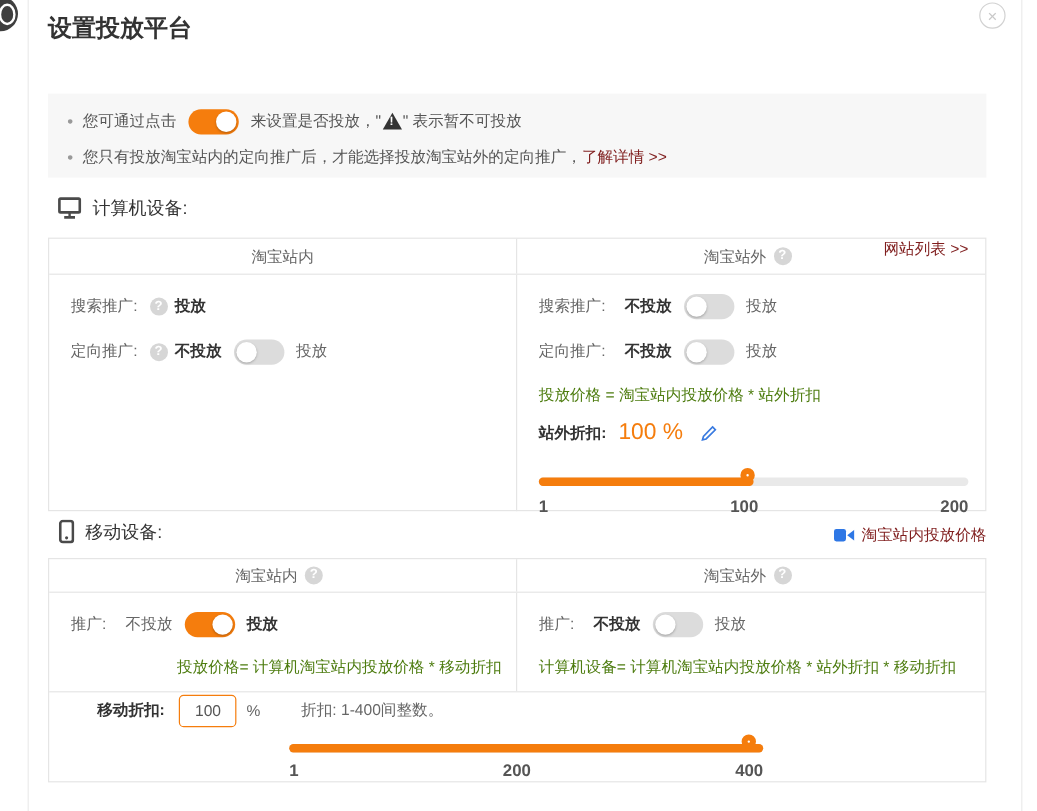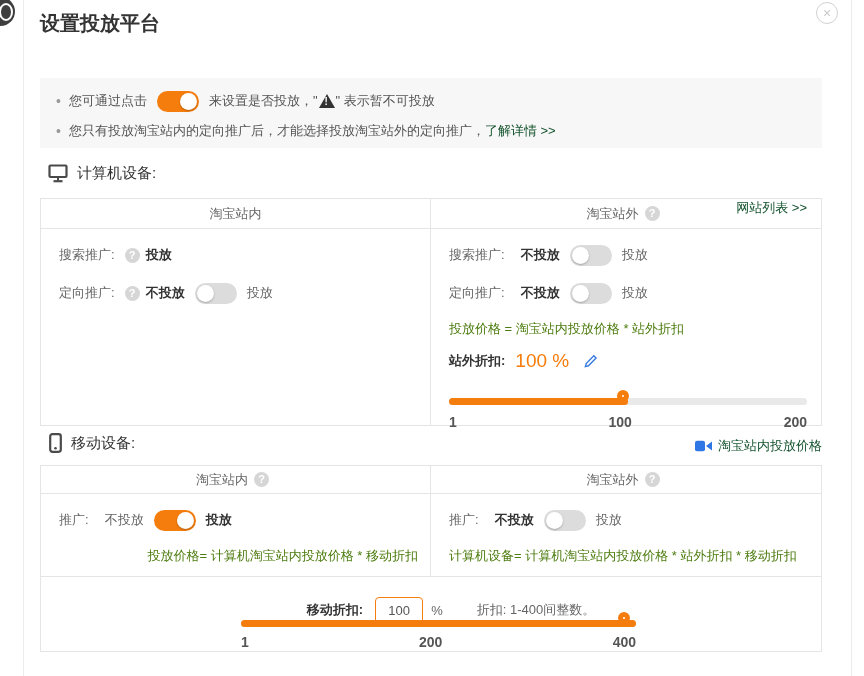--- a/index.html
+++ b/index.html
@@ -23,21 +23,21 @@
 
   
   .notice { position:absolute; left:40px; top:78px; width:782px; height:70px; background:#f7f7f7; padding:10px 16px; }
   .notice-row { display:flex; align-items:center; height:26px; color:#555; }
   .notice-row + .notice-row { margin-top:4px; }
   .bullet { color:#999; margin-right:8px; font-size:14px; }
   .warn-tri { position:relative; display:inline-block; width:0; height:0; margin:0 1px;
     border-left:8px solid transparent; border-right:8px solid transparent; border-bottom:14px solid #333; vertical-align:-2px; }
   .warn-tri::after { content:"!"; position:absolute; left:-2px; top:2px; color:#fff; font-size:10px; font-weight:bold; line-height:11px; }
 
-  a.link { color:#14532d; text-decoration:none; cursor:pointer; }
+  a.link { color:#7f1d1d; text-decoration:none; cursor:pointer; }
 
   
   .toggle { position:relative; display:inline-block; width:42px; height:21px; border-radius:11px;
     vertical-align:middle; margin:0 10px; cursor:pointer; flex:none; }
   .toggle.on  { background:#f57d0d; }
   .toggle.off { background:#dcdcdc; }
   .toggle .knob { position:absolute; top:2px; width:17px; height:17px; border-radius:50%; background:#fff;
     box-shadow:0 1px 2px rgba(0,0,0,.25); }
   .toggle.on  .knob { right:2px; }
   .toggle.off .knob { left:2px; }
@@ -85,21 +85,21 @@
   .c-slider { margin-top:24px; padding-right:2px; }
 
   
   .sitelist-link { position:absolute; right:14px; top:0; bottom:0; display:flex; }
 
   
   .tips-link { position:absolute; top:437px; right:42px; display:flex; align-items:center; gap:6px; }
 
   
   .m-discount { border-top:1px solid #e5e5e5; height:76px; position:relative; }
-  .m-disc-line { display:flex; align-items:center; justify-content:center; margin:18px 0 0 40px; height:30px; }
+  .m-disc-line { display:flex; align-items:center; margin:0 0 0 40px; height:30px; }
   .m-disc-line .dlab { font-weight:bold; color:#333; margin-right:12px; }
   .disc-input { width:48px; height:27px; border:1px solid #f57d0d; border-radius:4px; text-align:center;
     color:#555; font-size:13px; outline:none; margin-right:8px; font-family:inherit; }
   .disc-unit { color:#666; margin-right:34px; }
   .disc-hint { color:#666; }
   .m-slider { position:absolute; left:200px; top:43px; width:395px; }
   .m-slider .slider-labels { margin-top:7px; }
 </style>
 </head>
 <body>

